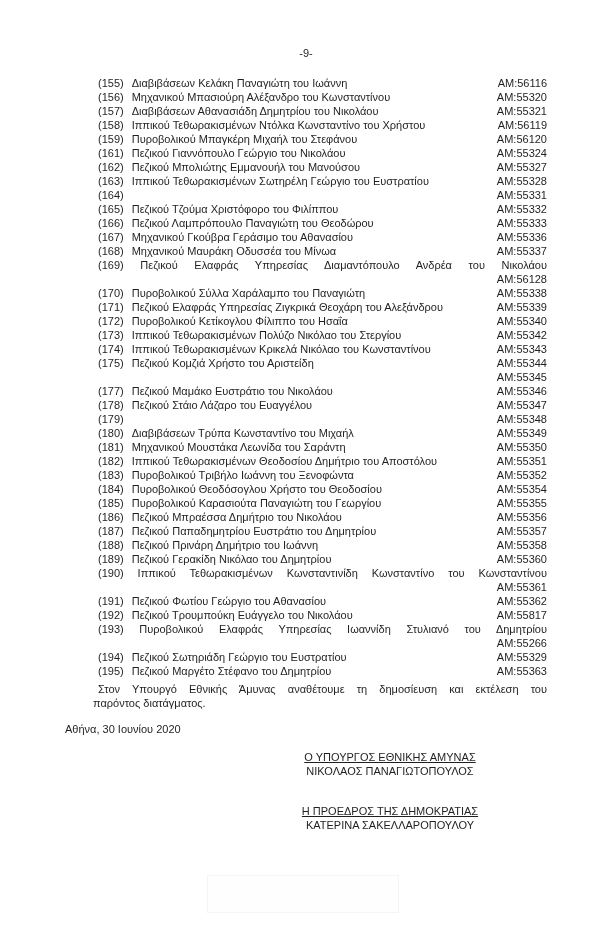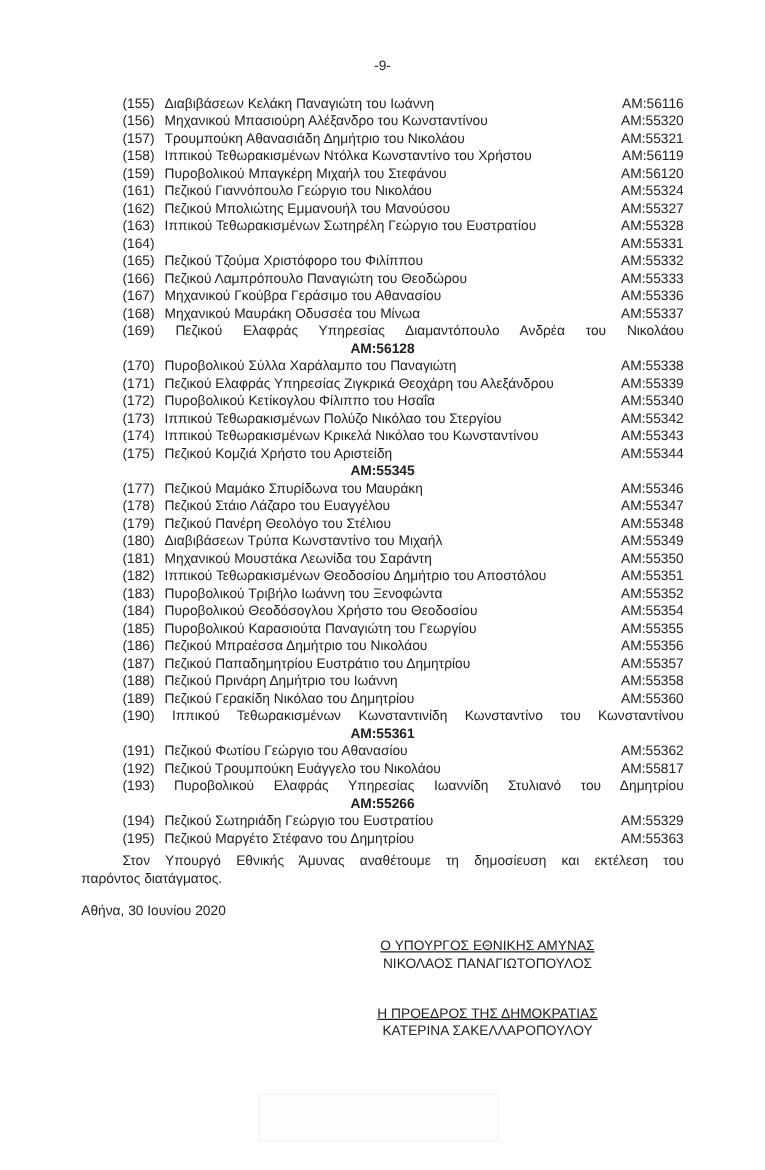--- a/index.html
+++ b/index.html
@@ -20,29 +20,29 @@
   .entry{display:flex;}
   .entry .num{padding-left:33px;margin-right:8px;white-space:nowrap;}
   .entry .name{white-space:nowrap;}
   .entry .am{margin-left:auto;padding-left:6px;white-space:nowrap;}
   .entry-just{
     text-align:justify;
     text-align-last:justify;
     -moz-text-align-last:justify;
     padding-left:33px;
   }
-  .entry-amline{text-align:center;font-weight:bold;}
+  .entry-amline{text-align:right;}
   .closing1{
     margin-top:4px;
     text-indent:33px;
     text-align:justify;
     text-align-last:justify;
     -moz-text-align-last:justify;
   }
-  .closing2{text-align:left;}
+  .closing2{text-align:left;margin-left:28px;}
   .date{margin-top:12px;text-align:left;}
   .sig{margin-left:210px;width:230px;text-align:center;}
   .sig-first{margin-top:26px;}
   .sig-second{margin-top:14px;}
   .sig .title{text-decoration:underline;}
   .stamp{
     position:absolute;left:207px;top:875px;width:190px;height:36px;
     border:1px solid #f3f4f6;background:#fefefe;
   }
 </style>
@@ -60,21 +60,21 @@
           <span class="name">Διαβιβάσεων Κελάκη Παναγιώτη του Ιωάννη</span>
           <span class="am">AM:56116</span>
         </div>
         <div class="entry">
           <span class="num">(156)</span>
           <span class="name">Μηχανικού Μπασιούρη Αλέξανδρο του Κωνσταντίνου</span>
           <span class="am">AM:55320</span>
         </div>
         <div class="entry">
           <span class="num">(157)</span>
-          <span class="name">Τρουμπούκη Αθανασιάδη Δημήτριο του Νικολάου</span>
+          <span class="name">Διαβιβάσεων Αθανασιάδη Δημητρίου του Νικολάου</span>
           <span class="am">AM:55321</span>
         </div>
         <div class="entry">
           <span class="num">(158)</span>
           <span class="name">Ιππικού Τεθωρακισμένων Ντόλκα Κωνσταντίνο του Χρήστου</span>
           <span class="am">AM:56119</span>
         </div>
         <div class="entry">
           <span class="num">(159)</span>
           <span class="name">Πυροβολικού Μπαγκέρη Μιχαήλ του Στεφάνου</span>
@@ -147,31 +147,30 @@
           <span class="am">AM:55343</span>
         </div>
         <div class="entry">
           <span class="num">(175)</span>
           <span class="name">Πεζικού Κομζιά Χρήστο του Αριστείδη</span>
           <span class="am">AM:55344</span>
         </div>
         <div class="entry-amline">AM:55345</div>
         <div class="entry">
           <span class="num">(177)</span>
-          <span class="name">Πεζικού Μαμάκο Σπυρίδωνα του Μαυράκη</span>
+          <span class="name">Πεζικού Μαμάκο Ευστράτιο του Νικολάου</span>
           <span class="am">AM:55346</span>
         </div>
         <div class="entry">
           <span class="num">(178)</span>
           <span class="name">Πεζικού Στάιο Λάζαρο του Ευαγγέλου</span>
           <span class="am">AM:55347</span>
         </div>
         <div class="entry">
           <span class="num">(179)</span>
-          <span class="name">Πεζικού Πανέρη Θεολόγο του Στέλιου</span>
           <span class="am">AM:55348</span>
         </div>
         <div class="entry">
           <span class="num">(180)</span>
           <span class="name">Διαβιβάσεων Τρύπα Κωνσταντίνο του Μιχαήλ</span>
           <span class="am">AM:55349</span>
         </div>
         <div class="entry">
           <span class="num">(181)</span>
           <span class="name">Μηχανικού Μουστάκα Λεωνίδα του Σαράντη</span>

